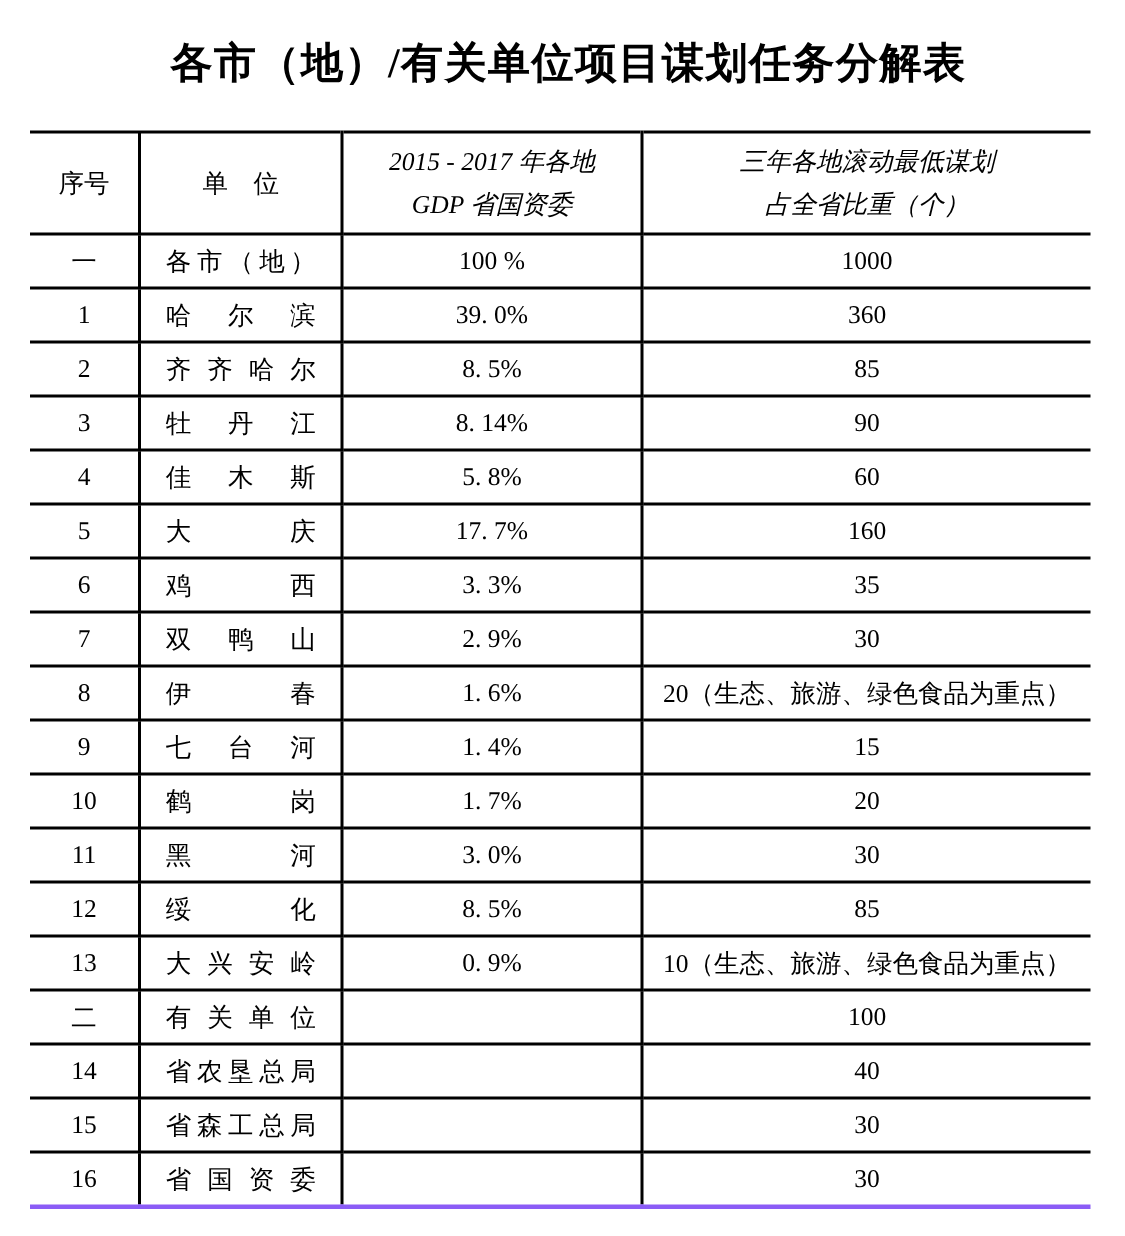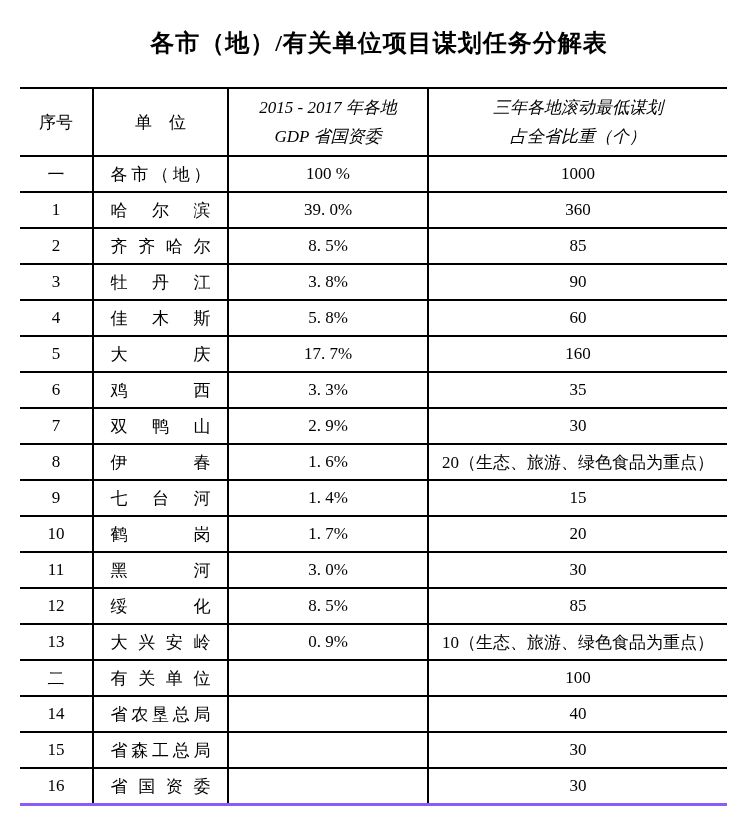--- a/index.html
+++ b/index.html
@@ -13,21 +13,21 @@
   }
   .page {
     position: relative;
     width: 750px;
     height: 824px;
     overflow: hidden;
   }
   .title {
     margin: 30px 0 0 8px;
     text-align: center;
-    font-size: 24px;
+    font-size: 28px;
     font-weight: bold;
     letter-spacing: 1px;
     line-height: 26px;
   }
   table.task-table {
     border-collapse: collapse;
     table-layout: fixed;
     width: 707px;
     margin: 31px 0 0 20px;
     border-top: 2px solid #000;
@@ -102,21 +102,21 @@
         </tr>
         <tr>
           <td class="col-no">2</td>
           <td class="col-unit"><span class="unit-name">齐齐哈尔</span></td>
           <td class="col-gdp">8. 5%</td>
           <td class="col-count">85</td>
         </tr>
         <tr>
           <td class="col-no">3</td>
           <td class="col-unit"><span class="unit-name">牡丹江</span></td>
-          <td class="col-gdp">3. 8%</td>
+          <td class="col-gdp">8. 14%</td>
           <td class="col-count">90</td>
         </tr>
         <tr>
           <td class="col-no">4</td>
           <td class="col-unit"><span class="unit-name">佳木斯</span></td>
           <td class="col-gdp">5. 8%</td>
           <td class="col-count">60</td>
         </tr>
         <tr>
           <td class="col-no">5</td>

